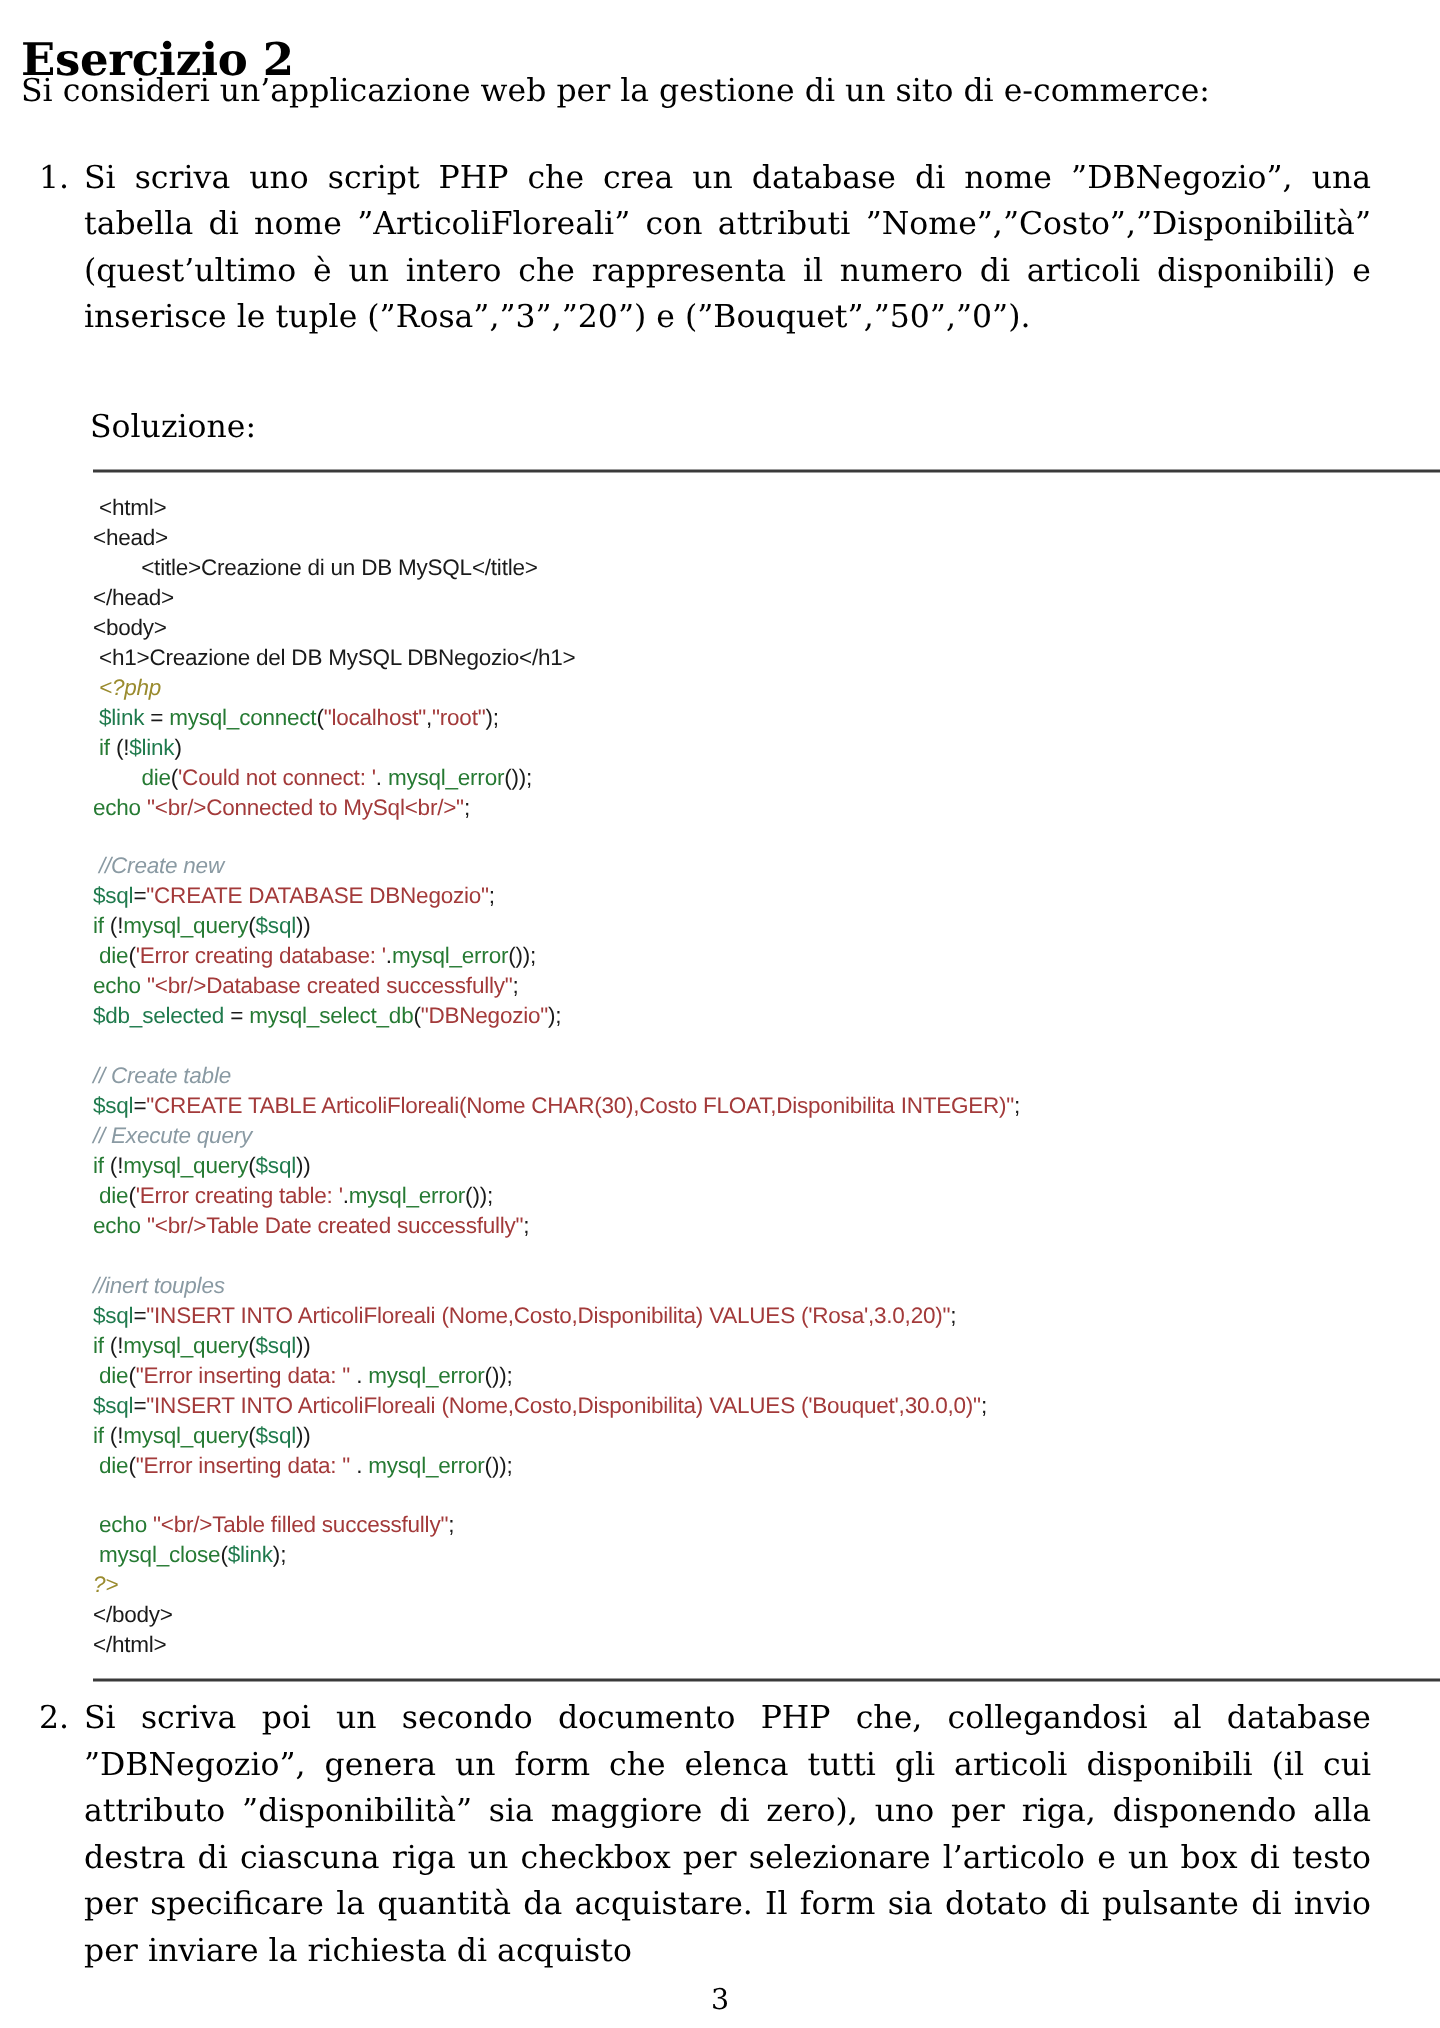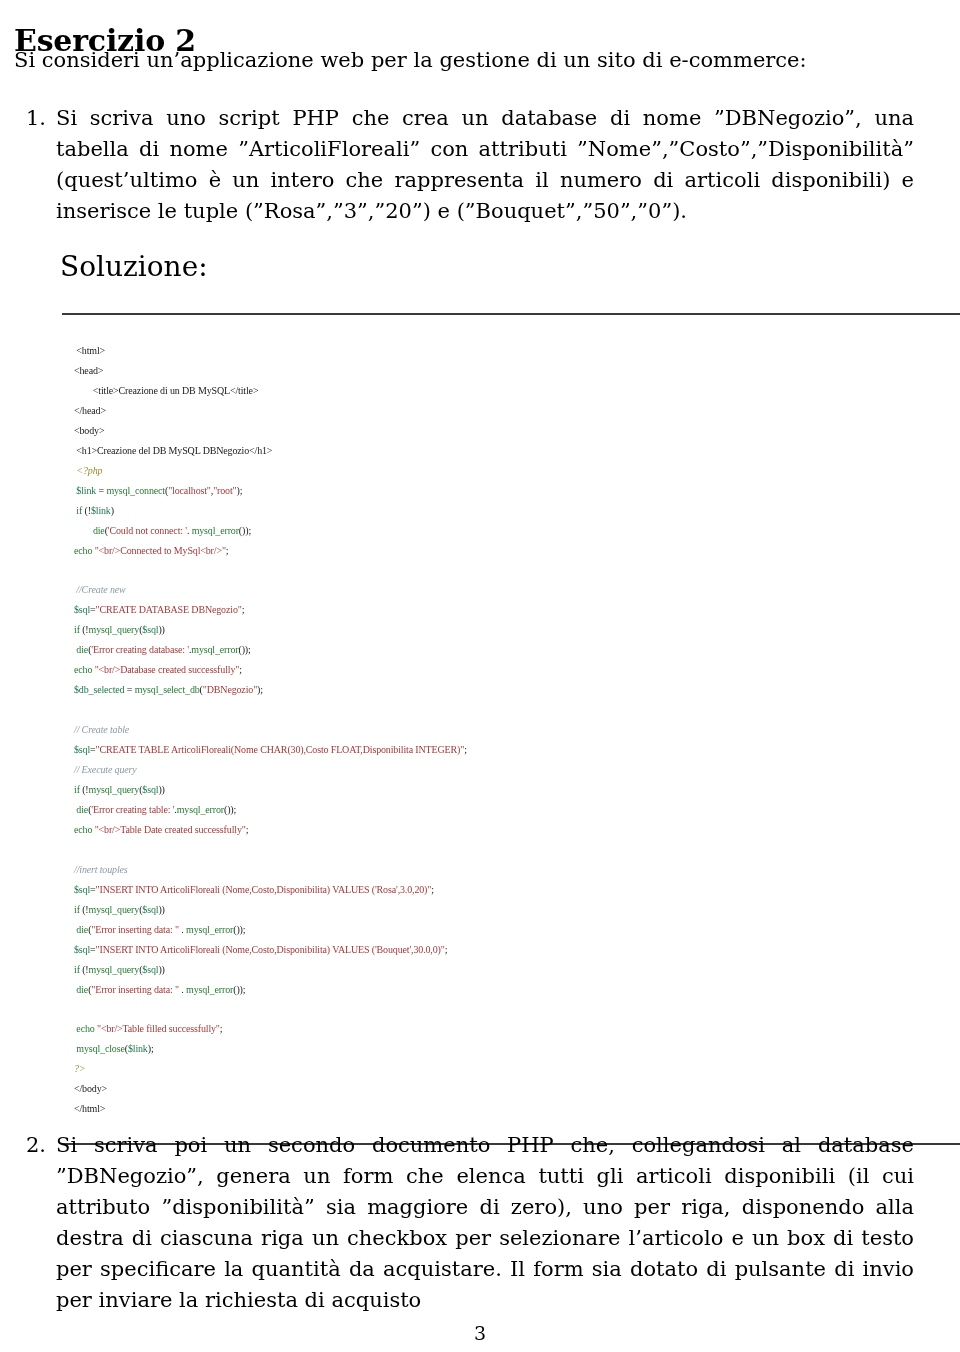--- a/index.html
+++ b/index.html
@@ -73,40 +73,40 @@
   #item-2 {
     left: 14px;
     top: 1130px;
     width: 900px;
   }
 
   
   .soluzione {
     position: absolute;
     left: 60px;
-    top: 250px;
-    font-size: 28px;
+    top: 272px;
+    font-size: 21px;
   }
 
   
   .code-block {
     position: absolute;
     left: 62px;
     top: 313px;
     width: 898px;
     border-top: 2px solid #3a3a3a;
     border-bottom: 2px solid #3a3a3a;
     padding: 14px 0 12px 0;
     box-sizing: border-box;
   }
   pre.code {
-    margin: 12px;
+    margin: 0;
     padding: 0;
-    font-family: Liberation Serif, serif;
-    font-size: 10px;
+    font-family: Liberation Sans, sans-serif;
+    font-size: 15px;
     line-height: 19.95px;
     color: #1a1a1a;
     white-space: pre;
     letter-spacing: -0.15px;
   }
   .tok-tag    { color: #1a1a1a; }
   .tok-php    { color: #9a8b2e; font-style: italic; }
   .tok-var    { color: #1f7a4d; }
   .tok-kw     { color: #267a33; }
   .tok-fn     { color: #267a33; }

